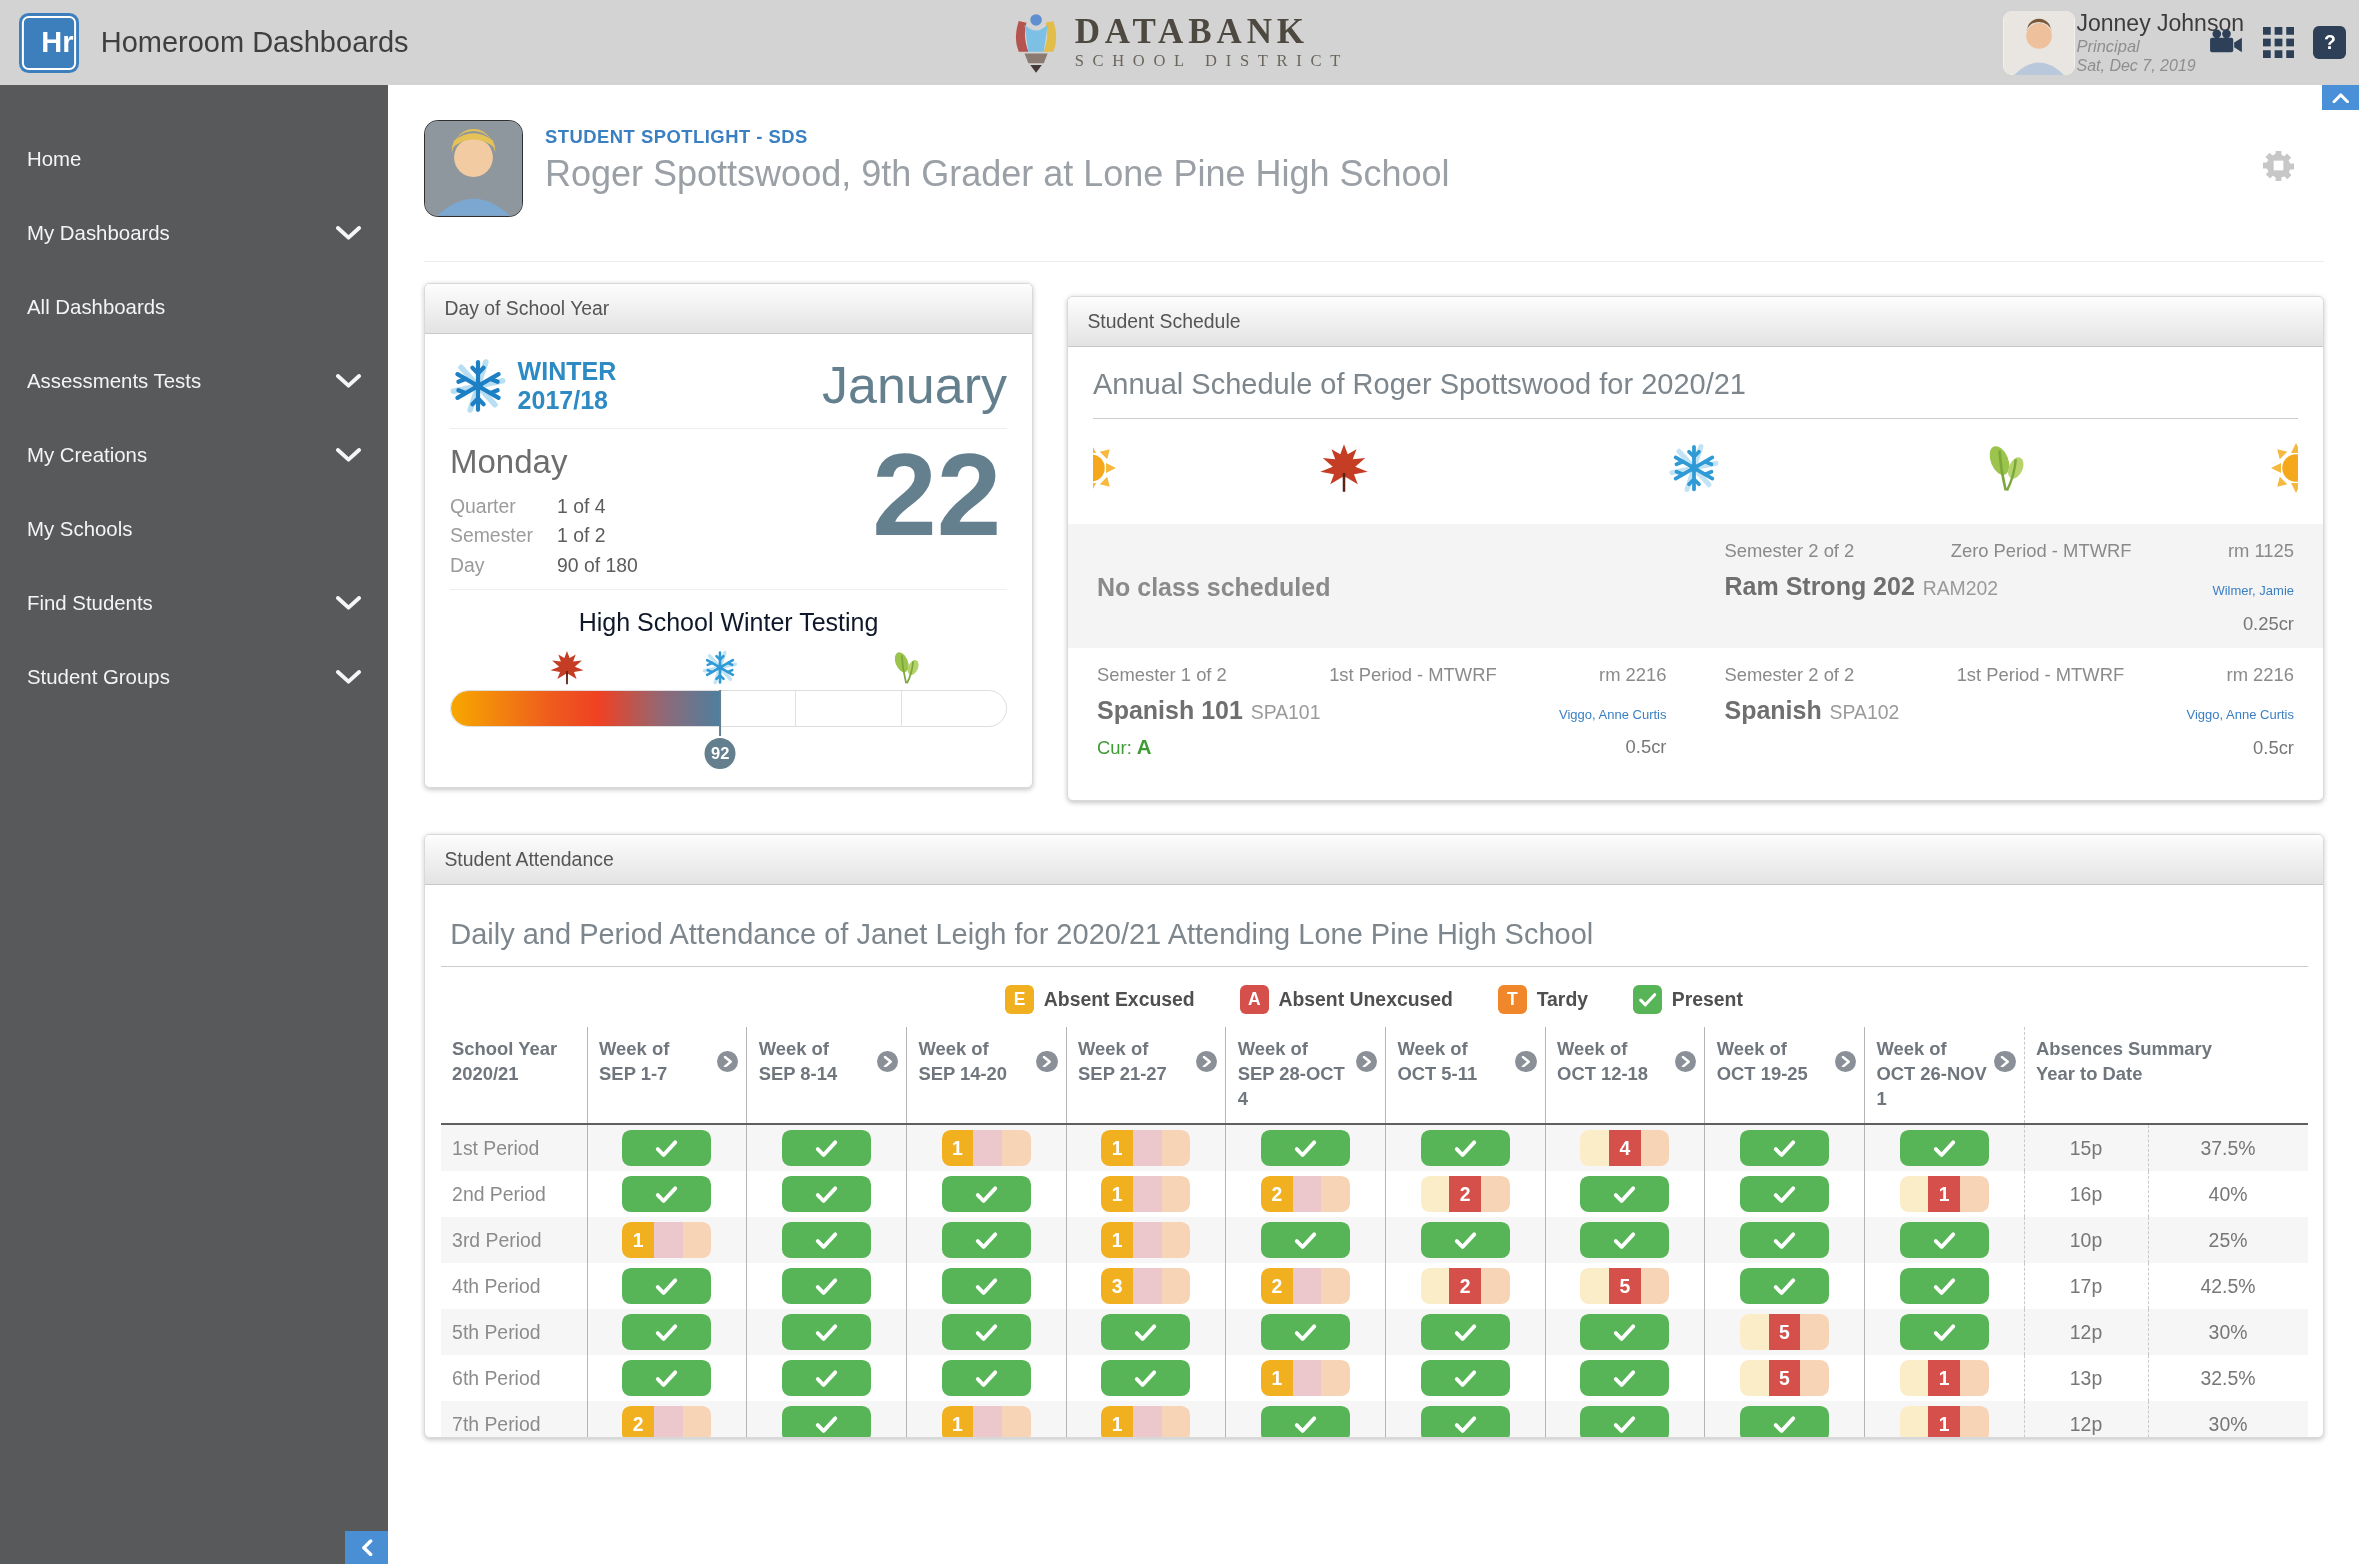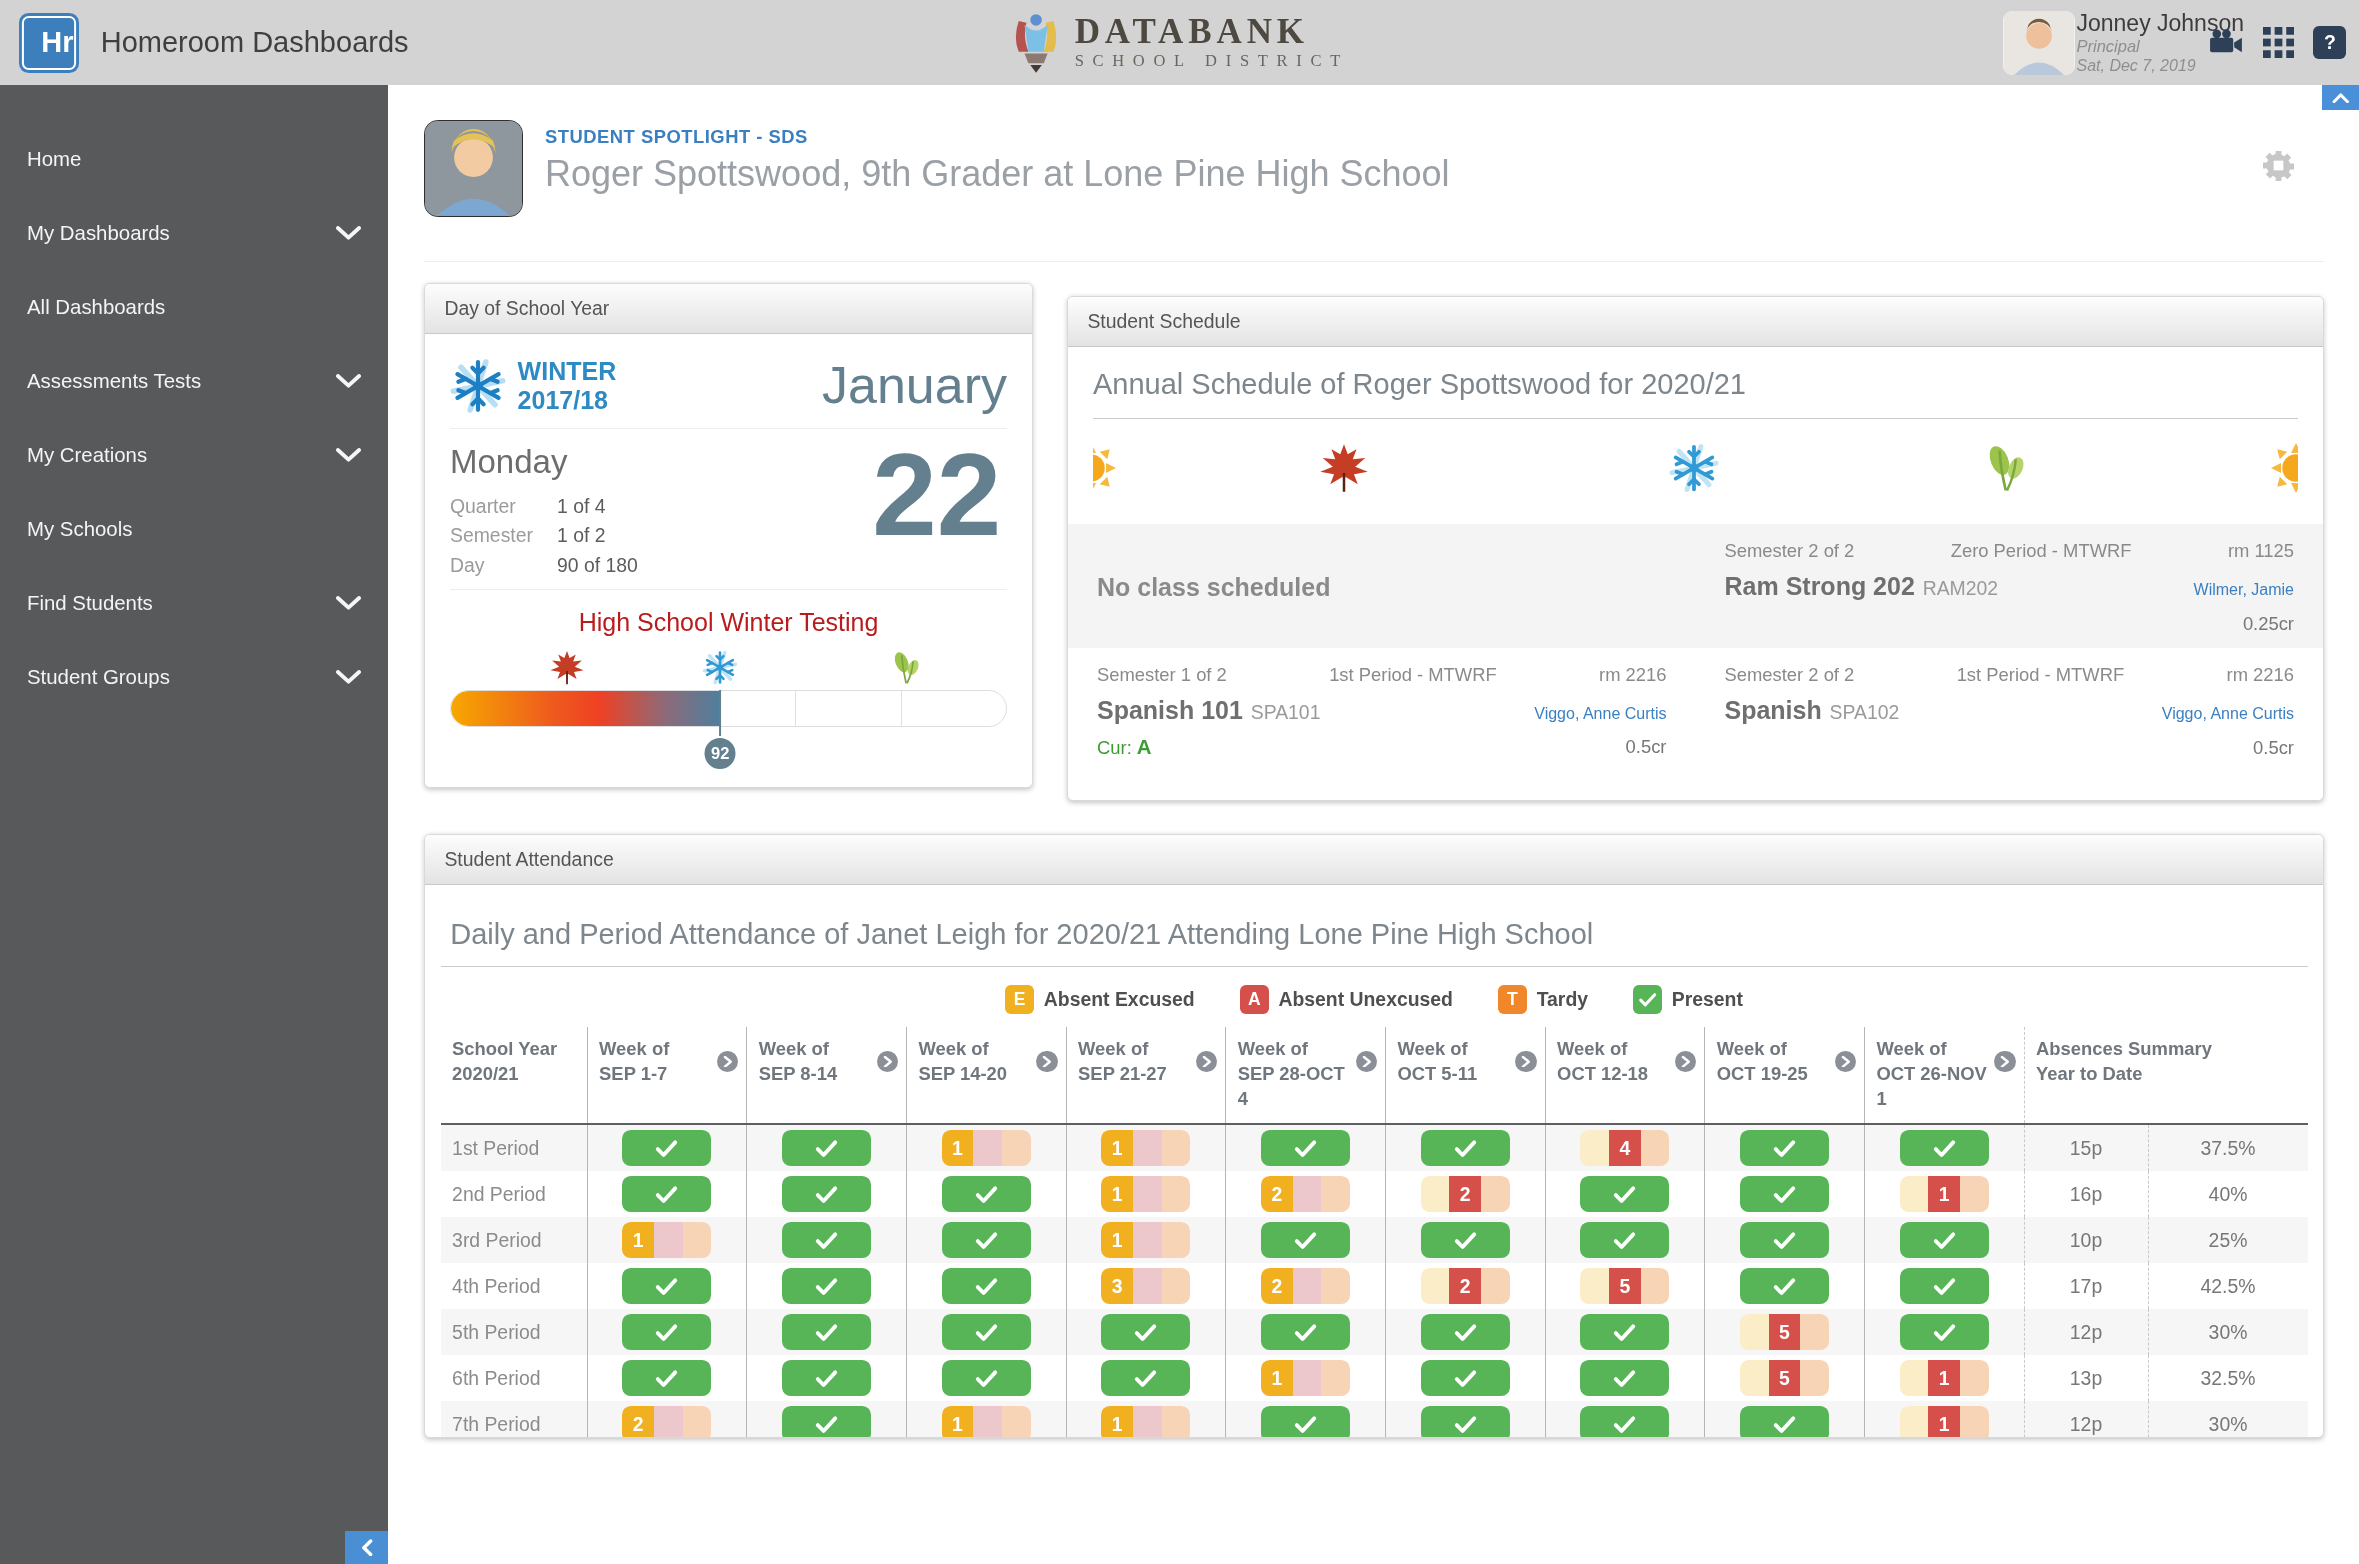--- a/index.html
+++ b/index.html
@@ -62,21 +62,21 @@
   .season-blk { display:flex; gap:11.6px; align-items:center; }
   .season-label { color:#2e8ac2; font-weight:bold; font-size:25px; line-height:1.15; }
   .month { color:#64808f; font-size:52px; font-weight:400; line-height:1; margin-top:1.9px; }
   .day-row2 { display:flex; justify-content:space-between; padding:13.6px 0 9.7px 0; border-bottom:1px solid #eee; }
   .weekday { color:#6d6d6d; font-size:33px; font-weight:300; }
   .stats { margin-top:11.6px; }
   .stat-line { display:flex; font-size:19.4px; line-height:1.5; }
   .stat-line .sl { width:107px; color:#9b9b9b; }
   .stat-line .sv { color:#5c5c5c; }
   .big-day { color:#64808f; font-size:116px; font-weight:bold; line-height:.9; margin-right:5.8px; }
-  .prog-label { text-align:center; color:#b91c1c; font-size:25px; margin-top:17.5px; }
+  .prog-label { text-align:center; color:#0f172a; font-size:25px; margin-top:17.5px; }
   .prog-zone { position:relative; margin-top:7.8px; height:126px; }
   .prog-track { position:absolute; left:0; right:0; top:45px; height:37px; border-radius:18.4px;
     background:#fff; border:1px solid #ddd; overflow:hidden; }
   .prog-fill { position:absolute; left:0; top:0; bottom:0; border-radius:18.4px 0 0 18.4px;
     background:linear-gradient(90deg,#f7a800 0%,#ee5a1e 38%,#ef4123 55%,#8c6a79 80%,#4e7f9e 100%); }
   .prog-tick { position:absolute; top:0; bottom:0; width:1px; background:#e0e0e0; }
   .prog-marker { position:absolute; top:5.8px; width:35px; height:35px; transform:translateX(-50%); }
   .prog-line { position:absolute; top:45px; width:1.9px; height:50px; background:#64808f; transform:translateX(-50%); }
   .prog-badge { position:absolute; top:91px; width:35px; height:35px; background:#64808f; border-radius:50%;
     transform:translateX(-50%); color:#fff; font-size:16.5px; font-weight:bold;
@@ -89,21 +89,21 @@
   .season-ic { position:absolute; top:7.8px; width:54px; height:62px; transform:translateX(-50%); }
   .sch-rows { margin:5.8px -25px 0 -25px; }
   .sch-row { display:flex; min-height:124px; }
   .sch-row.gray { background:#f4f4f4; }
   .sch-cell { flex:1; padding:15.5px 29px 11.6px 29px; display:flex; flex-direction:column; justify-content:center; }
   .meta-line { display:flex; justify-content:space-between; color:#8a8a8a; font-size:18.4px; }
   .meta-line .mid { flex:1; text-align:center; }
   .course-line { display:flex; justify-content:space-between; align-items:baseline; margin-top:9.7px; }
   .course { color:#6f6f6f; font-size:25px; font-weight:bold; }
   .ccode { color:#9a9a9a; font-size:19.4px; font-weight:normal; margin-left:7.8px; }
-  .teacher { color:#3a7fc2; font-size:16px; cursor:pointer; }
+  .teacher { color:#3a7fc2; font-size:13px; cursor:pointer; }
   .foot-line { display:flex; justify-content:space-between; margin-top:11.6px; font-size:18.4px; color:#777; }
   .grade { color:#3f9c35; }
   .grade b { font-size:20.4px; }
   .noclass { color:#8a8a8a; font-size:25px; font-weight:bold; }
 
   .attendance-card { left:36px; top:749px; width:1900px; height:604px; }
   .att-body { padding:25px 15.5px 0 15.5px; }
   .att-title { color:#7d868c; font-size:29px; font-weight:300; padding:7.8px 9.7px 15.5px 9.7px; border-bottom:1.9px solid #cbcbcb; }
   .legend { display:flex; justify-content:center; gap:45px; margin:17.5px 0 13.6px 0; }
   .legend-item { display:flex; align-items:center; gap:9.7px; }

